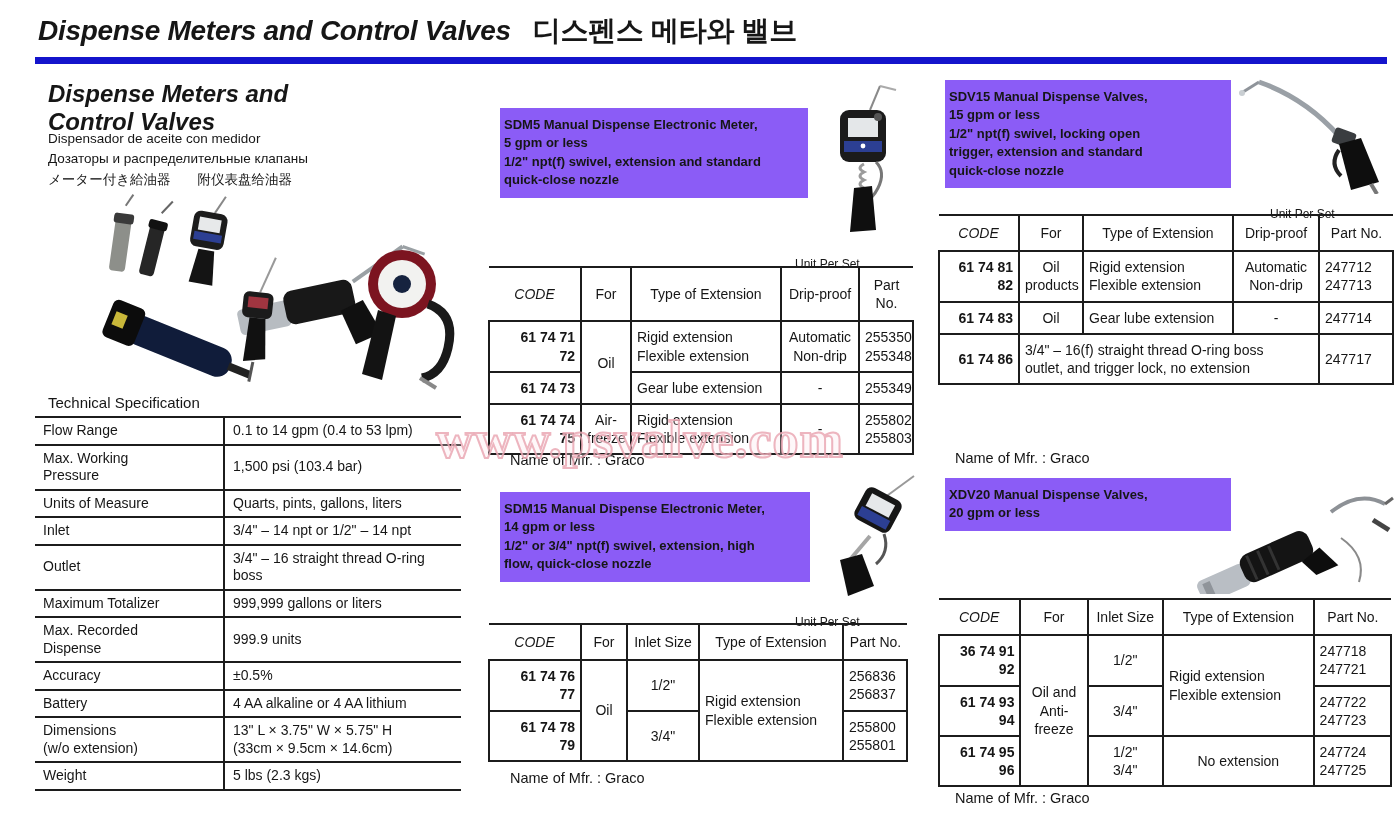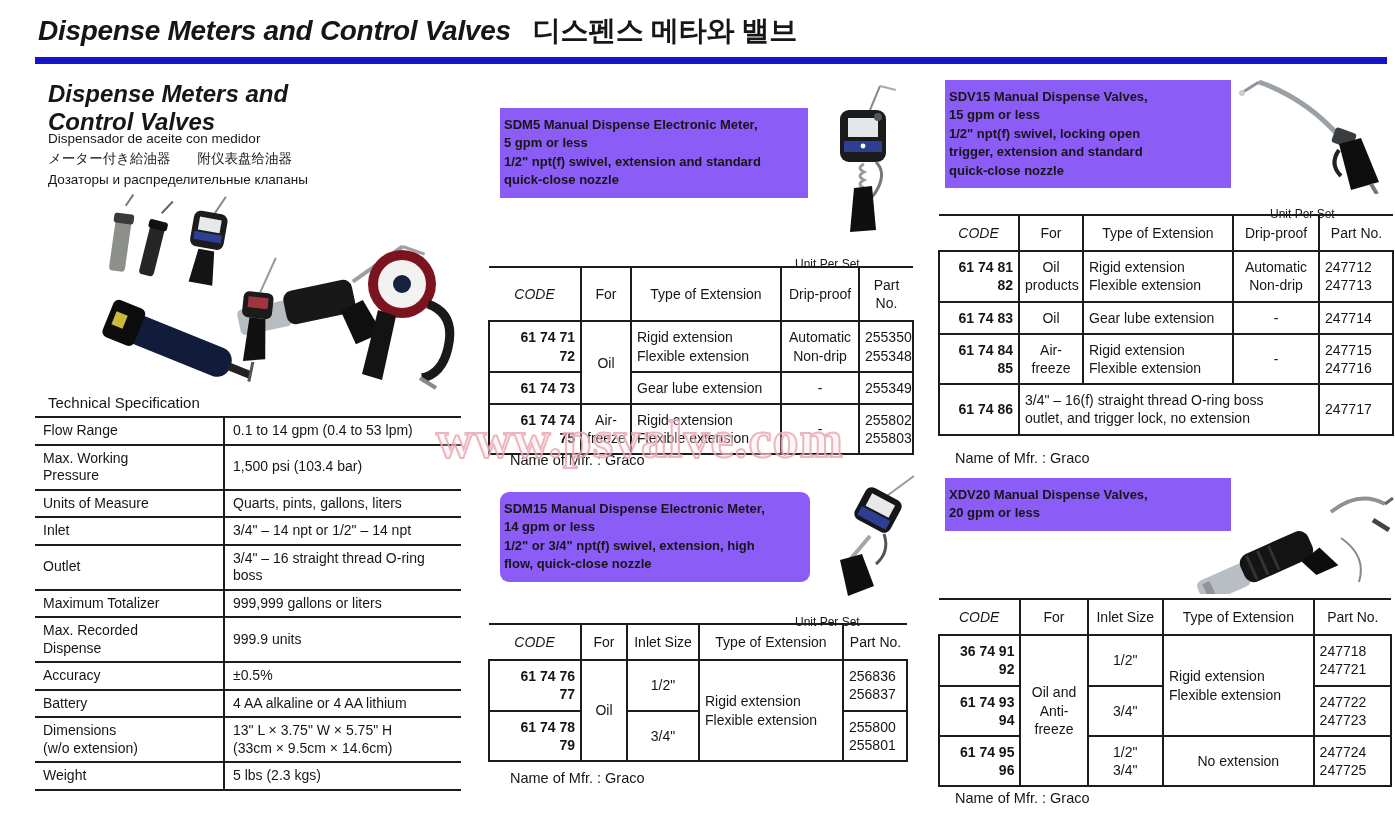--- a/index.html
+++ b/index.html
@@ -28,21 +28,21 @@
   .spec-table td{border-top:2px solid #1c1c1c;padding:4px 8px;line-height:1.25;vertical-align:middle;}
   .spec-table tr:last-child td{border-bottom:2px solid #1c1c1c;}
   .spec-table td.lbl{width:172px;border-right:2px solid #1c1c1c;}
 
   
   .green-box{
     background:#8b5cf6;padding:8px 4px;font-size:13px;font-weight:700;
     line-height:1.42;white-space:pre-line;
   }
   .gb-sdm5{left:500px;top:108px;width:300px;}
-  .gb-sdm15{left:500px;top:492px;width:302px;border-radius:9px;}
+  .gb-sdm15{left:500px;top:492px;width:302px;}
   .gb-sdv15{left:945px;top:80px;width:278px;}
   .gb-xdv20{left:945px;top:478px;width:278px;}
 
   .unit-label{font-size:12px;margin-top:17px;}
   .mfr-label{font-size:14.5px;}
 
   
   table.ptable{border-collapse:collapse;font-size:14px;table-layout:fixed;}
   table.ptable th,table.ptable td{
     border:2px solid #1c1c1c;line-height:1.3;vertical-align:middle;
@@ -82,22 +82,22 @@
   <span>Dispense Meters and Control Valves</span><span class="ko">디스펜스 메타와 밸브</span>
 </div>
 <div class="abs blue-rule"></div>
 
 <div class="abs watermark">www.psvalve.com</div>
 
 <div class="abs left-heading pre">Dispense Meters and
 Control Valves</div>
 <div class="abs left-subtitles">
   <div>Dispensador de aceite con medidor</div>
+  <div>Дозаторы и распределительные клапаны</div>
   <div>メーター付き給油器　　附仪表盘给油器</div>
-  <div>Дозаторы и распределительные клапаны</div>
 </div>
 
 <svg class="abs" style="left:40px;top:192px;" width="420" height="200" viewBox="0 0 420 200">
 
   <g transform="rotate(8 85 55)">
     <rect x="72" y="28" width="16" height="52" rx="4" fill="#8d8f8a"></rect>
     <rect x="70" y="22" width="20" height="10" rx="3" fill="#3a3a3a"></rect>
     <line x1="80" y1="14" x2="86" y2="2" stroke="#777" stroke-width="2"></line>
   </g>
   <g transform="rotate(14 112 60)">
@@ -373,31 +373,20 @@
 247713</td>
   </tr>
   <tr>
     <td class="c-code">61 74 83</td>
     <td class="c-for">Oil</td>
     <td class="c-type">Gear lube extension</td>
     <td class="c-drip">-</td>
     <td class="c-part">247714</td>
   </tr>
   <tr>
-    <td class="c-code">61 74 84
-85</td>
-    <td class="c-for">Air-
-freeze</td>
-    <td class="c-type">Rigid extension
-Flexible extension</td>
-    <td class="c-drip">-</td>
-    <td class="c-part">247715
-247716</td>
-  </tr>
-  <tr>
     <td class="c-code">61 74 86</td>
     <td class="c-desc" colspan="3">3/4" – 16(f) straight thread O-ring boss
 outlet, and trigger lock, no extension</td>
     <td class="c-part">247717</td>
   </tr>
 </tbody>
   </table>
 <div class="abs mfr-label" style="left:955px;top:450px;">Name of Mfr. : Graco</div>
 
 <div class="abs green-box gb-xdv20">XDV20 Manual Dispense Valves,

